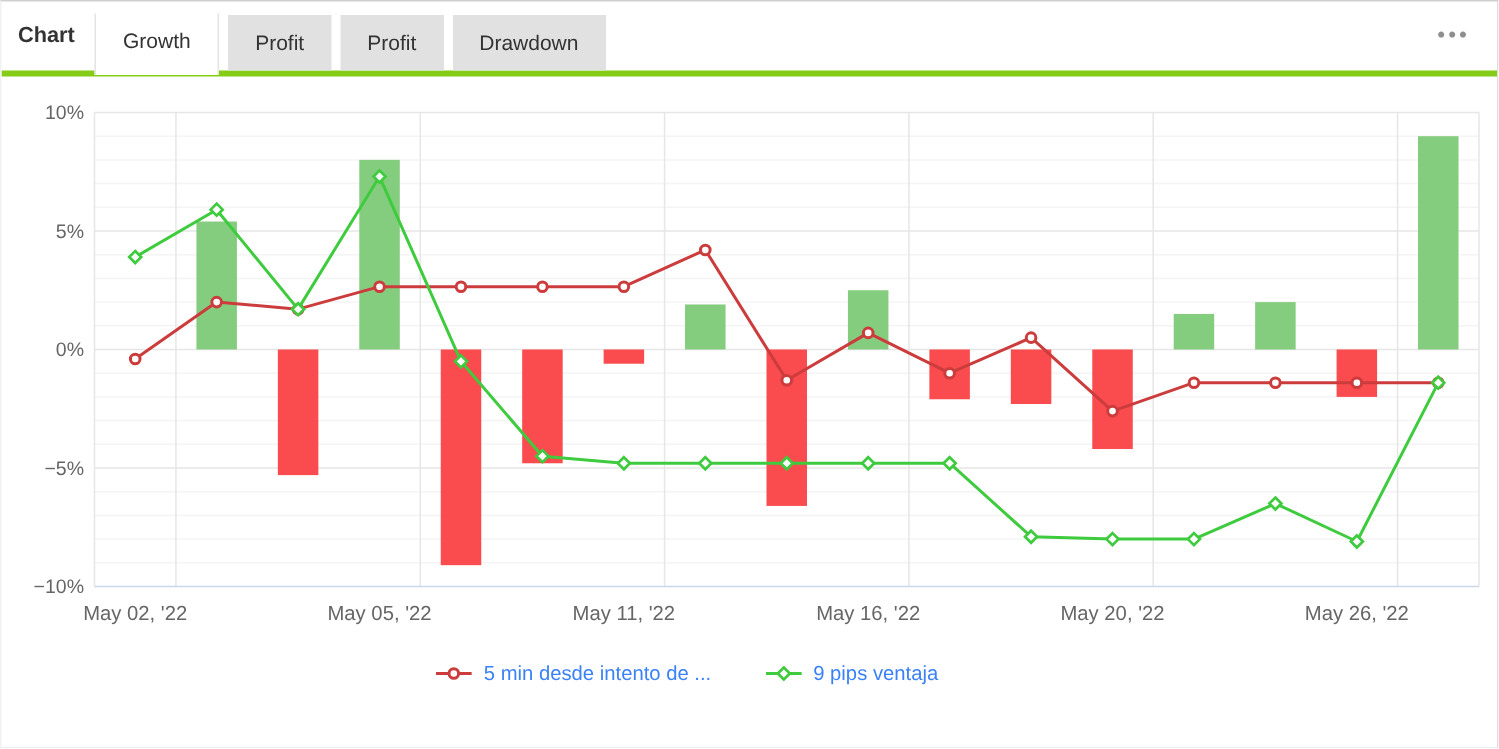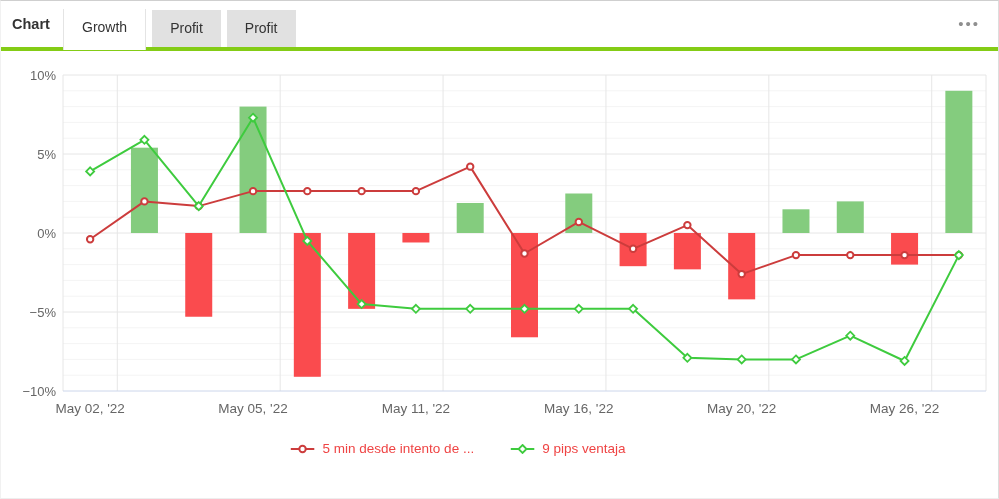--- a/index.html
+++ b/index.html
@@ -27,32 +27,33 @@
     position:absolute;right:12px;top:10px;padding:4px 6px;cursor:pointer;
   }
   .dots{font-size:15px;letter-spacing:2px;color:#8f8f8f;line-height:14px;}
   .chart-region{position:absolute;left:0;top:46px;width:953px;height:453px;}
   #chart-svg{position:absolute;left:0;top:0;}
   .legend{
     position:absolute;top:394px;left:457px;transform:translateX(-50%);
     display:flex;align-items:center;gap:36px;white-space:nowrap;
   }
   .legend-item{display:flex;align-items:center;gap:8px;cursor:pointer;}
-  .legend-label{font-size:13.5px;color:#ef4444;}
+  .legend-label{font-size:13.5px;color:#3b82f6;}
 </style>
 </head>
 <body>
 
 <div class="widget">
   <div class="tabbar">
     <div class="section-label">Chart</div>
     <div class="tabs">
         <div class="tab active">Growth</div>
         <div class="tab">Profit</div>
         <div class="tab">Profit</div>
+        <div class="tab">Drawdown</div>
       </div>
     <div class="menu-btn">
       <span class="dots">•••</span>
     </div>
   </div>
 
   <div class="chart-region">
     <svg id="chart-svg" width="999" height="390">
         <g>
           <line x1="62" x2="985" y1="328.20000000000005" y2="328.20000000000005" stroke="#f4f4f4" stroke-width="1"></line>

